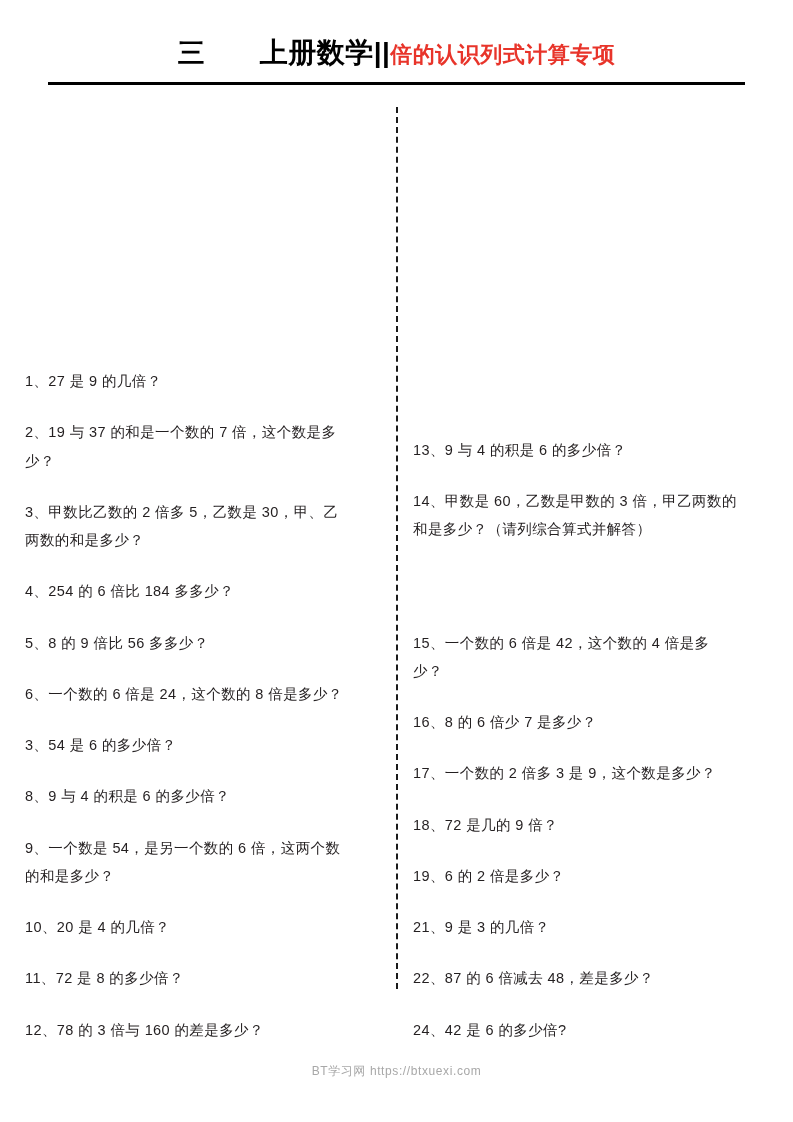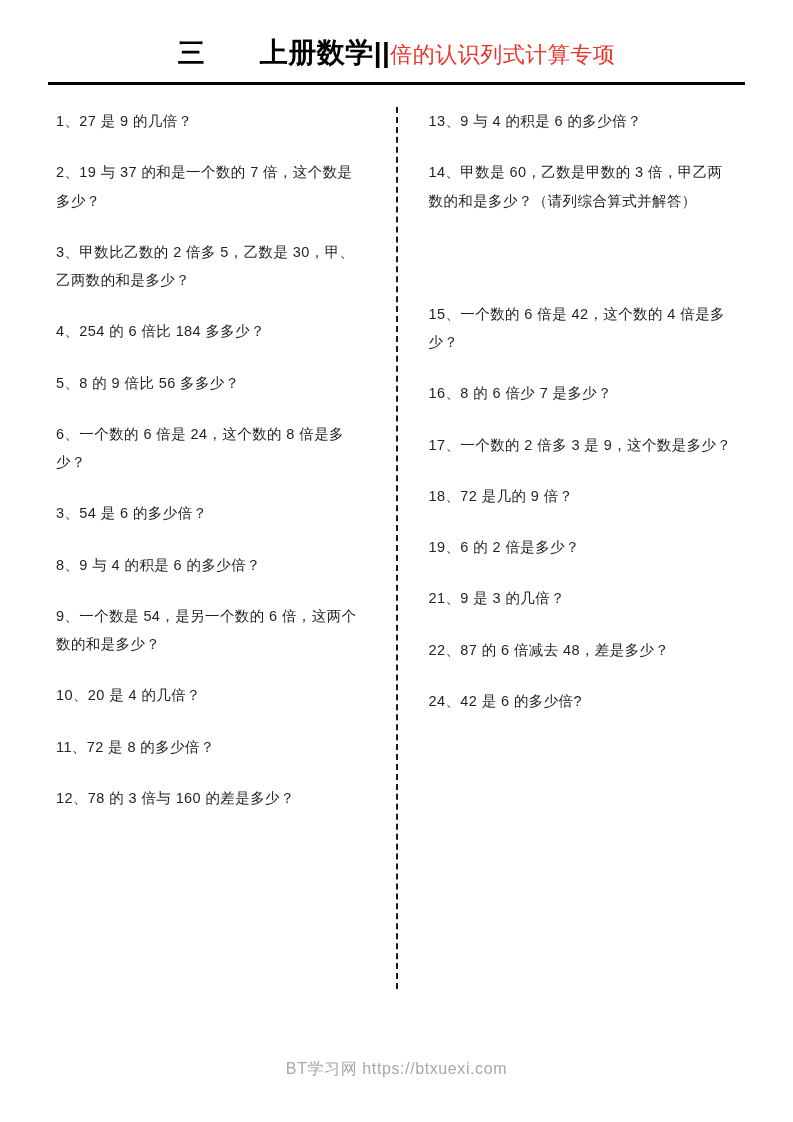--- a/index.html
+++ b/index.html
@@ -42,37 +42,38 @@
     margin-right: 54px;
   }
   .header-title-black {
     font-size: 28px;
     font-weight: bold;
     color: #000000;
     letter-spacing: 0.5px;
   }
   .header-title-red {
     font-size: 22px;
-    font-weight: normal;
+    font-weight: bold;
     color: #e8342a;
     letter-spacing: 0.5px;
   }
   .header-rule {
     height: 3px;
     background: #000000;
     margin: 0 48px 0 48px;
   }
   
   .columns {
     display: flex;
     margin-top: 22px;
-    padding: 0 56px 0 56px;
+    padding: 0 56px 0 25px;
     box-sizing: border-box;
     position: relative;
     height: 960px;
+    align-items: flex-end;
   }
   .col {
     width: 50%;
     box-sizing: border-box;
   }
   .col-left {
     padding-right: 32px;
   }
   .col-right {
     padding-left: 32px;
@@ -95,21 +96,21 @@
   .spacer-block {
     height: 62px;
   }
   
   .footer {
     position: absolute;
     left: 0;
     right: 0;
     bottom: 42px;
     text-align: center;
-    font-size: 16px;
+    font-size: 12px;
     color: #a8a8a8;
     letter-spacing: 0.6px;
   }
 </style>
 </head>
 <body>
 
 <div class="page">
 
   <div class="header">

